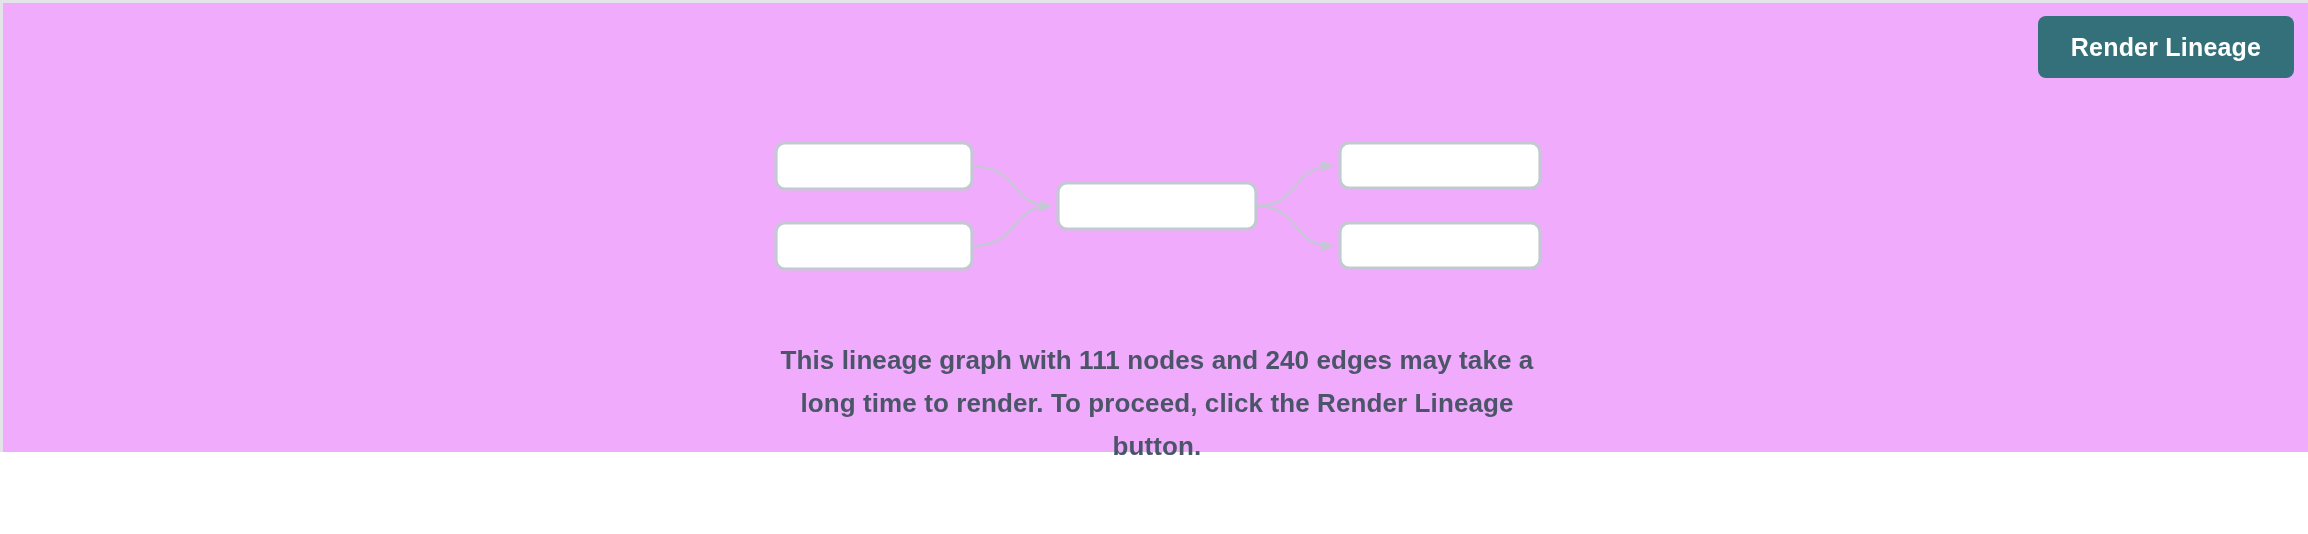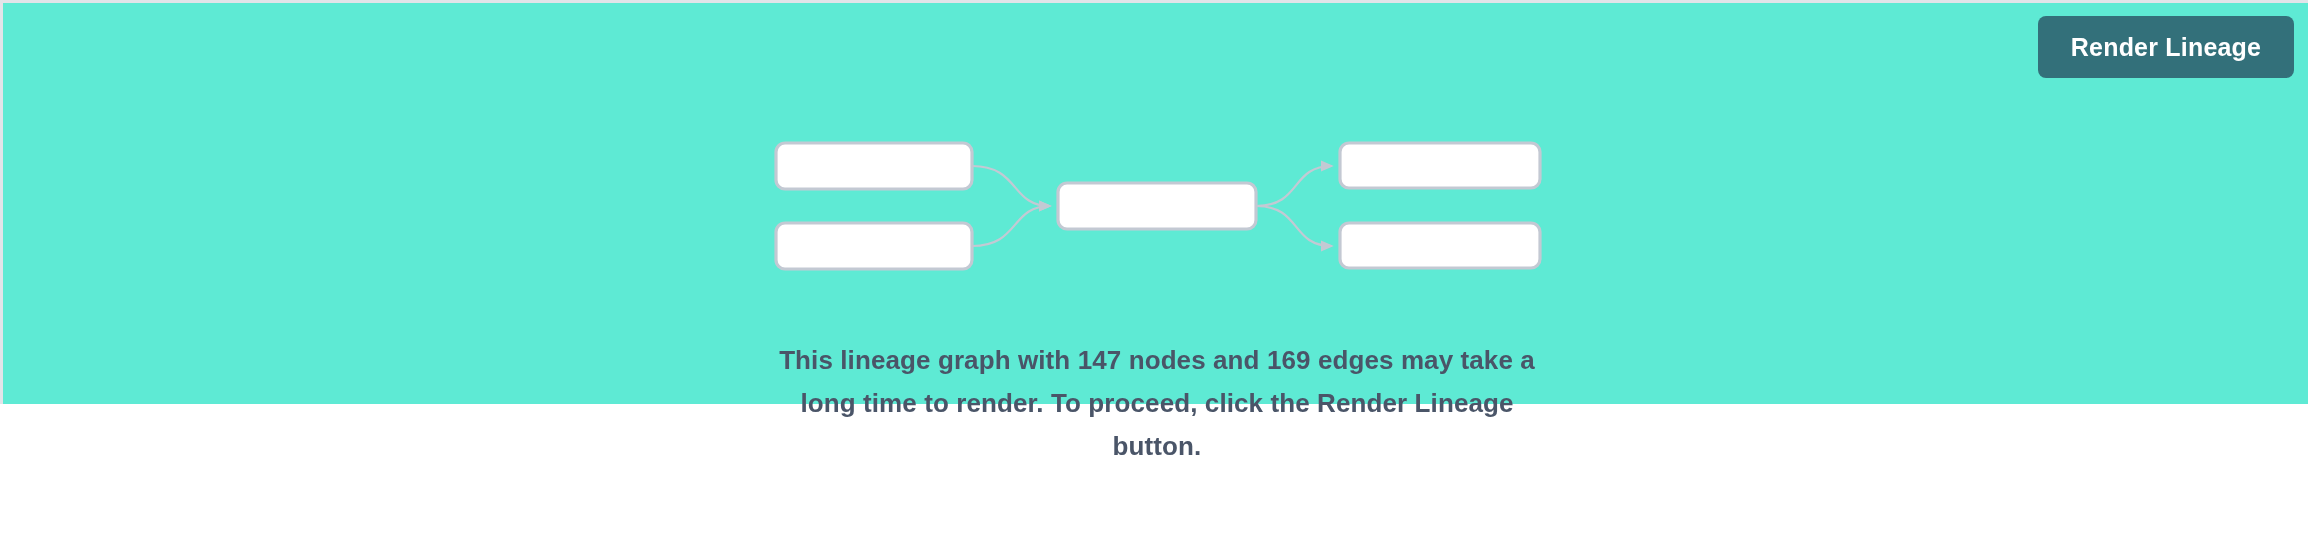--- a/index.html
+++ b/index.html
@@ -13,22 +13,22 @@
     height: 534px;
     background: #ffffff;
     font-family: "Liberation Sans", sans-serif;
     overflow: hidden;
   }
 
   
   .panel {
     position: relative;
     width: 2308px;
-    height: 404px;
-    background: #5eead4;
+    height: 452px;
+    background: #f0abfc;
     border-top: 3px solid #e2e4e9;
     border-left: 3px solid #e2e4e9;
   }
 
   
   .render-btn {
     position: absolute;
     top: 13px;
     left: 2035px;
     width: 256px;
@@ -115,16 +115,16 @@
         <g fill="#ffffff" stroke="#c3c9d3" stroke-width="3.2">
           <rect x="14" y="12" width="196" height="46" rx="9" ry="9"></rect>
           <rect x="14" y="92" width="196" height="46" rx="9" ry="9"></rect>
           <rect x="296" y="52" width="198" height="46" rx="9" ry="9"></rect>
           <rect x="578" y="12" width="200" height="45" rx="9" ry="9"></rect>
           <rect x="578" y="92" width="200" height="45" rx="9" ry="9"></rect>
         </g>
       </svg>
     </div>
 
-    <div class="placeholder-message">This lineage graph with 147 nodes and 169 edges may take a long time to render. To proceed, click the Render Lineage button.</div>
+    <div class="placeholder-message">This lineage graph with 111 nodes and 240 edges may take a long time to render. To proceed, click the Render Lineage button.</div>
 
   </div>
 </div>
 
 </body></html>

